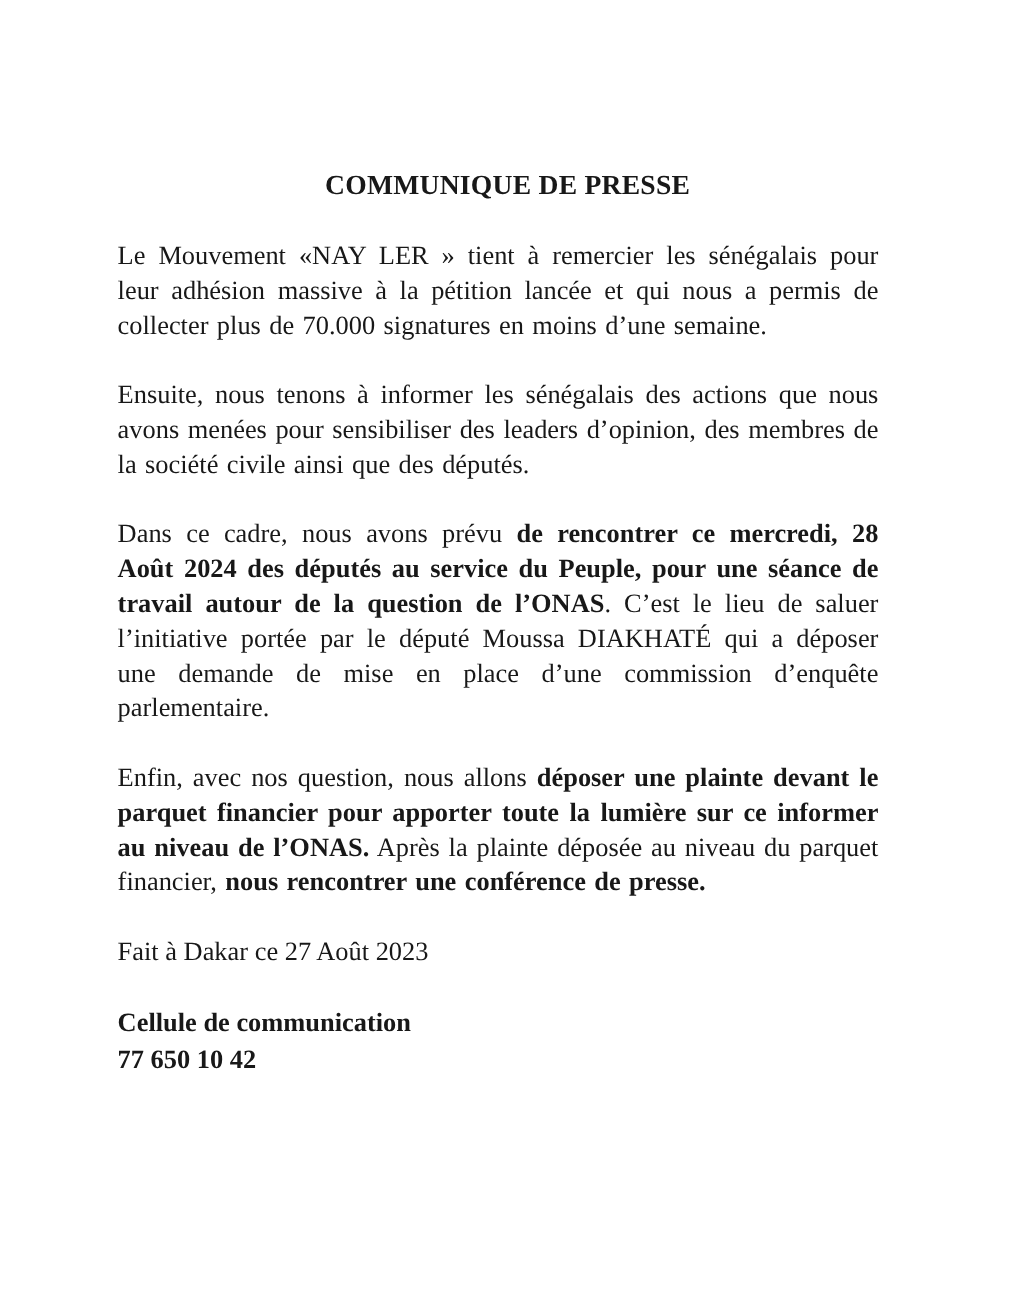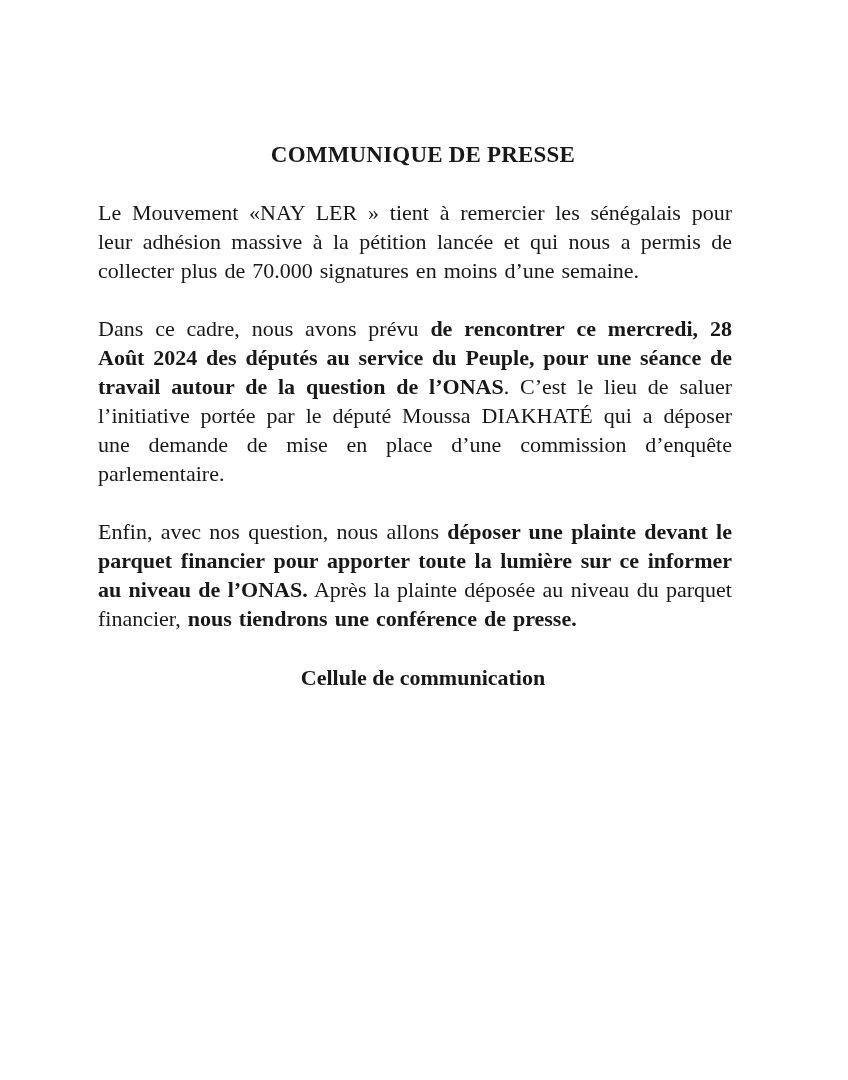--- a/index.html
+++ b/index.html
@@ -42,33 +42,36 @@
   }
   .dateline {
     font-size: 22px;
     line-height: 29px;
     margin: 0 0 29px 0;
   }
   .signature {
     font-size: 22px;
     line-height: 31px;
     font-weight: 700;
-    text-align: center;
+    text-align: left;
     margin: 0;
   }
 </style>
 </head>
 <body>
 
 <div class="page">
   <h1 class="title">COMMUNIQUE DE PRESSE</h1>
 
   <div id="document-body">
       <p class="para"><span>Le Mouvement «NAY LER » tient à remercier les sénégalais pour leur adhésion massive à la pétition lancée et qui nous a permis de collecter plus de 70.000 signatures en moins d’une semaine.</span></p>
+      <p class="para"><span>Ensuite, nous tenons à informer les sénégalais des actions que nous avons menées pour sensibiliser des leaders d’opinion, des membres de la société civile ainsi que des députés.</span></p>
       <p class="para"><span>Dans ce cadre, nous avons prévu </span><span class="b">de rencontrer ce mercredi, 28 Août  2024 des députés  au service du Peuple, pour une séance de travail autour de la question de l’ONAS</span><span>. C’est le lieu de saluer l’initiative portée par le député Moussa DIAKHATÉ qui a déposer une demande de mise en place d’une commission d’enquête parlementaire.</span></p>
-      <p class="para"><span>Enfin, avec nos question, nous allons </span><span class="b">déposer une plainte devant le parquet financier pour apporter toute la lumière sur ce informer au niveau de l’ONAS.</span><span> Après la plainte déposée au niveau du parquet financier, </span><span class="b">nous tiendrons une conférence de presse.</span></p>
+      <p class="para"><span>Enfin, avec nos question, nous allons </span><span class="b">déposer une plainte devant le parquet financier pour apporter toute la lumière sur ce informer au niveau de l’ONAS.</span><span> Après la plainte déposée au niveau du parquet financier, </span><span class="b">nous rencontrer une conférence de presse.</span></p>
     </div>
 
+  <p class="dateline">Fait à Dakar ce 27 Août 2023</p>
 
   <div class="signature">
     <div>Cellule de communication</div>
+    <div>77 650 10 42</div>
   </div>
 </div>
 
 </body></html>

